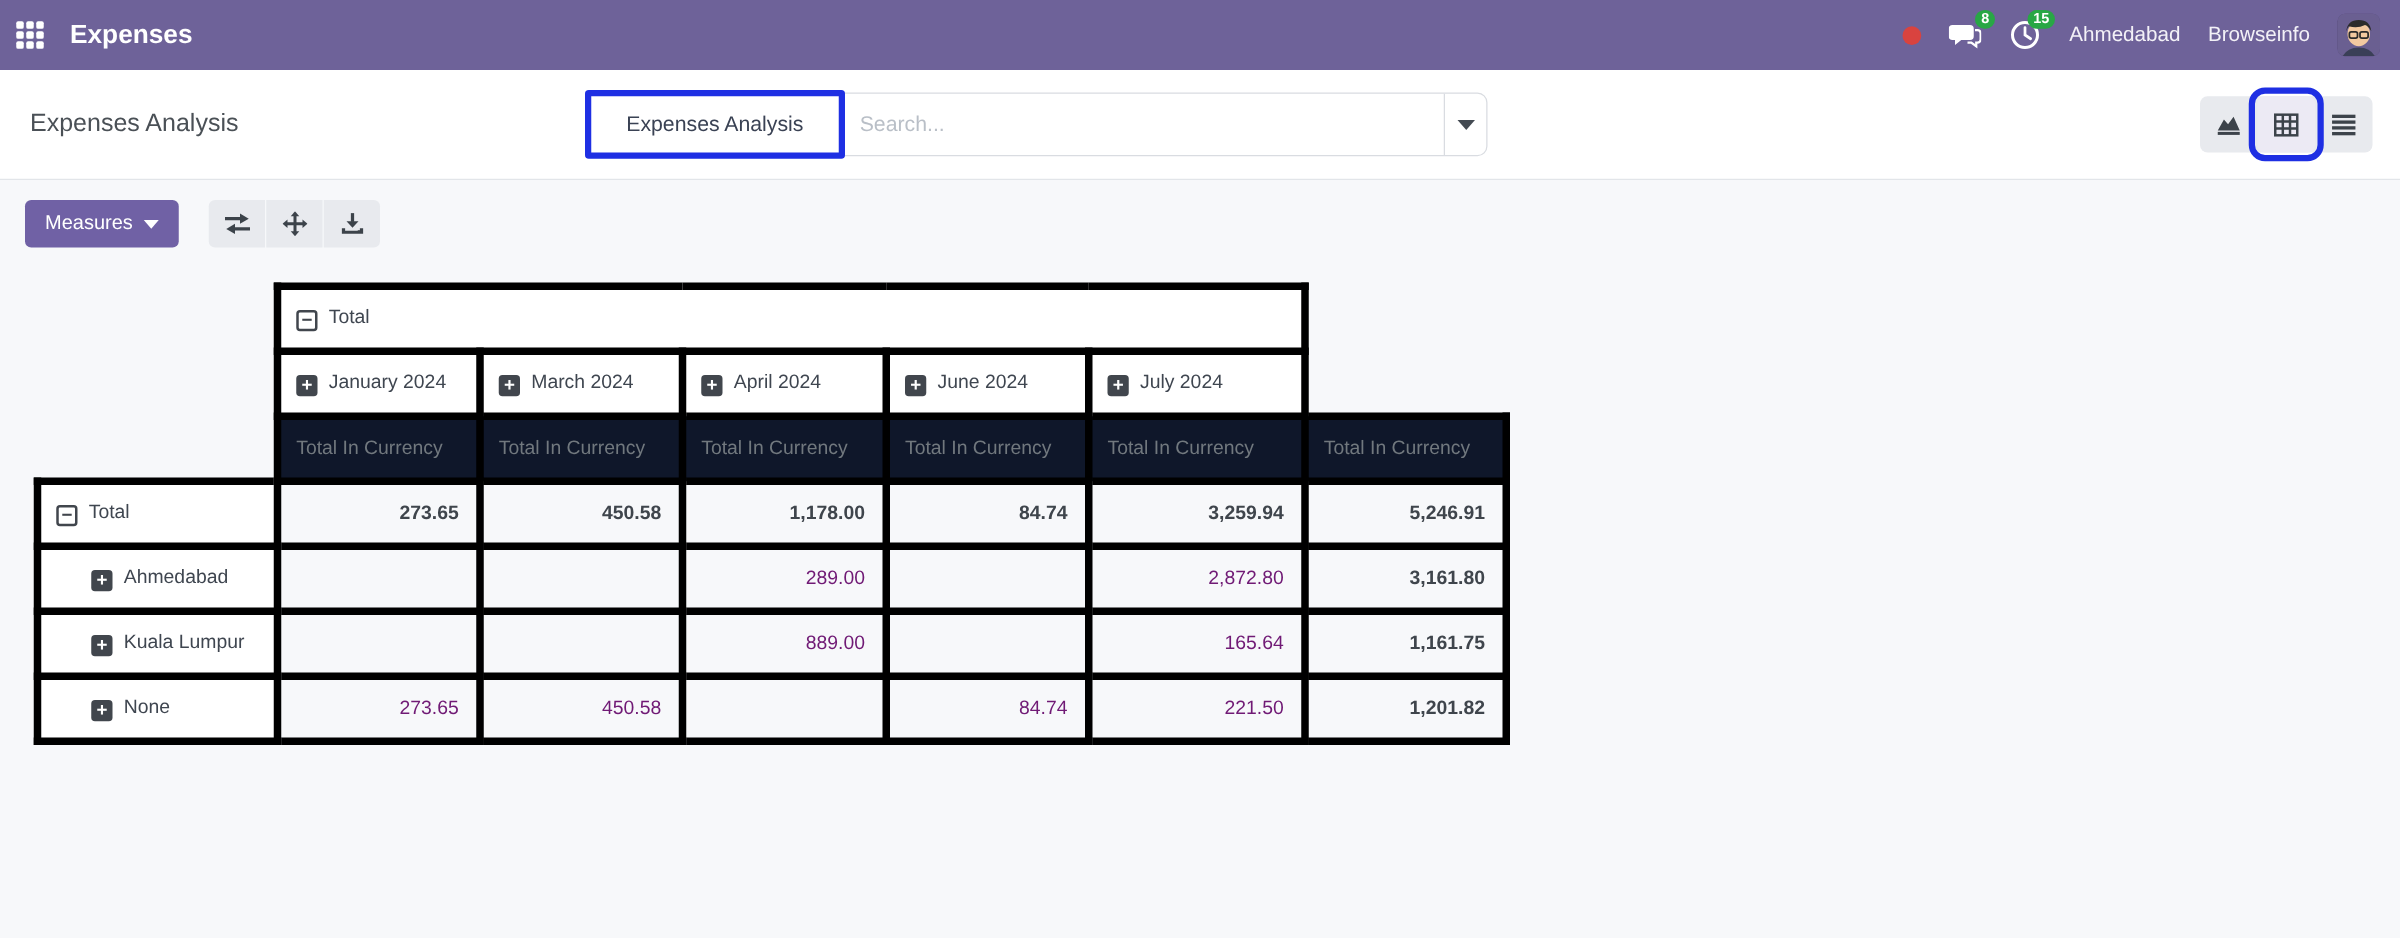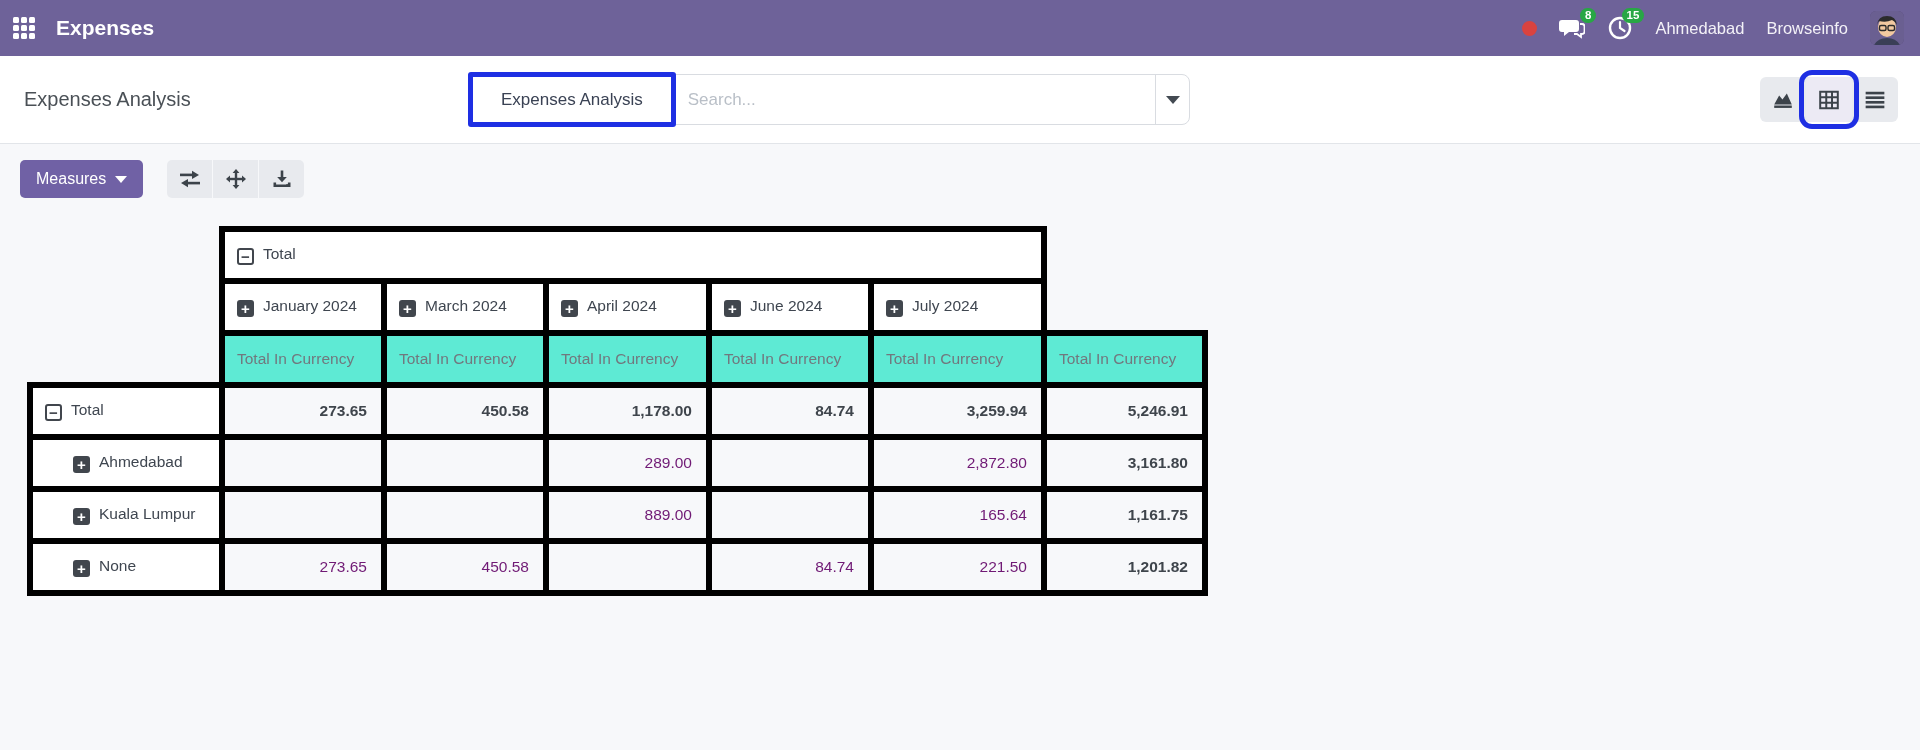--- a/index.html
+++ b/index.html
@@ -44,21 +44,21 @@
   .tool-btn { width:45px; height:38px; background:#e8eaee; display:flex; align-items:center; justify-content:center; cursor:pointer; }
   .tool-btn:first-child { border-radius:5px 0 0 5px; }
   .tool-btn:last-child { border-radius:0 5px 5px 0; }
 
   
   .pivot-wrap { margin:28px 0 0 27px; }
   table.pivot { border-collapse:collapse; table-layout:fixed; }
   table.pivot th, table.pivot td { border:6px solid #000000; height:52px; font-weight:normal; font-size:15.5px; vertical-align:middle; }
   table.pivot .nocell { border:none; background:transparent; }
   th.hdr { background:#fff; text-align:left; padding-left:12px; color:#3f4650; font-size:16px; }
-  th.measure { background:#5eead4; text-align:left; padding-left:12px; color:#71787e; font-size:15.5px; cursor:pointer; }
+  th.measure { background:#0f172a; text-align:left; padding-left:12px; color:#71787e; font-size:15.5px; cursor:pointer; }
   th.rowhdr { background:#fff; text-align:left; padding-left:12px; color:#3f4650; font-size:16px; }
   th.rowhdr.sub { padding-left:40px; }
   td.val { text-align:right; padding-right:14px; color:#701a75; background:transparent; cursor:pointer; }
   td.val.bold, tr.total-row td.val { font-weight:700; color:#3f454c; }
 
   .sq { display:inline-flex; align-items:center; justify-content:center; width:17px; height:17px; border-radius:3px; margin-right:9px; vertical-align:-3px; font-size:15px; line-height:1; cursor:pointer; }
   .sq.plus { background:#41464d; color:#fff; font-weight:700; }
   .sq.minus { background:#fff; border:2px solid #41464d; color:#41464d; font-weight:700; width:17px; height:17px; }
 
   svg .ink { fill:#3c434a; }

